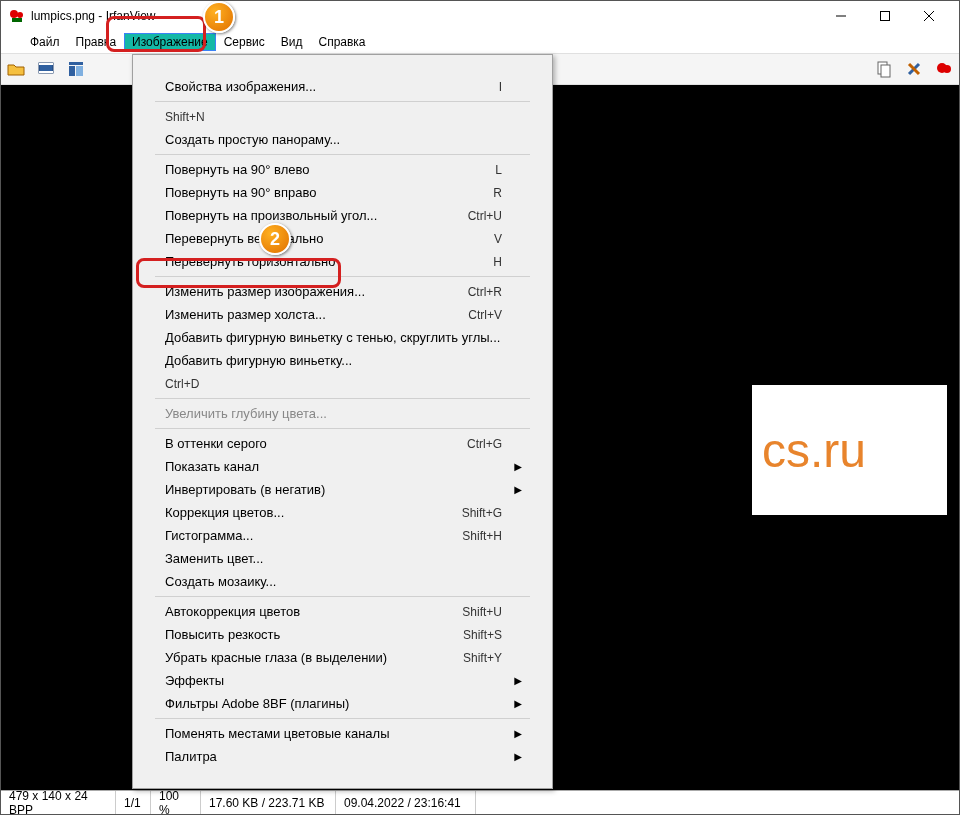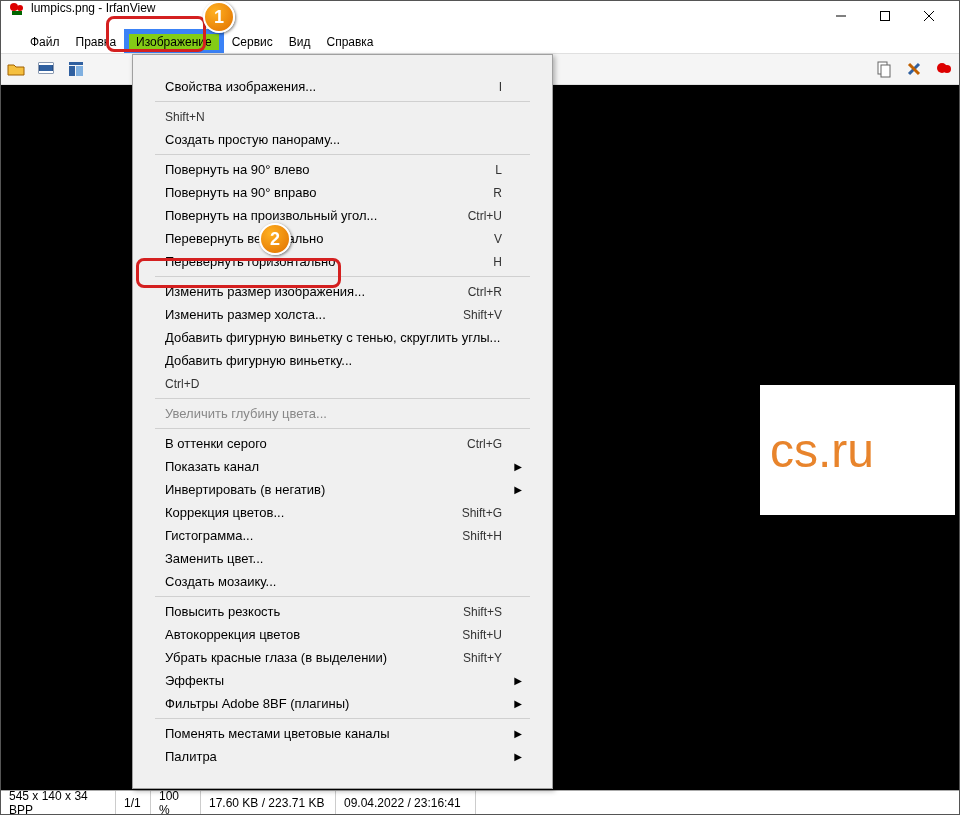--- a/index.html
+++ b/index.html
@@ -1,37 +1,37 @@
 <!DOCTYPE html>
 <html><head>
 <meta charset="utf-8">
 <style>
 * { box-sizing: border-box; margin: 0; padding: 0; font-family: "Segoe UI", Tahoma, sans-serif; }
 body { background: #fff; width: 964px; height: 817px; overflow: hidden; position: relative; }
 
 .window { width: 960px; height: 815px; border: 1px solid #555; background: #fff; display: flex; flex-direction: column; position: relative; }
 
-.titlebar { height: 30px; display: flex; padding: 0 8px; font-size: 12px; }
+.titlebar { height: 30px; display: flex; align-items: center; padding: 0 8px; font-size: 12px; }
 .titlebar .app-icon { width: 16px; height: 16px; margin-right: 6px; position: relative; }
 .app-icon svg { width: 16px; height: 16px; }
 .titlebar-title { flex: 0 0 auto; }
 .titlebar-spacer { flex: 1; }
 .winbtn { width: 44px; height: 30px; display: flex; align-items: center; justify-content: center; font-size: 14px; }
 .winbtn svg { width: 10px; height: 10px; }
 
 .menubar { height: 22px; display: flex; align-items: center; padding: 0 4px; font-size: 12px; margin-left: 17px; }
 .menubar .menu-item { padding: 2px 8px; }
-.menubar .menu-item.active { background: #84cc16; border: 5px solid #3b82f6; padding: 1px 7px; }
+.menubar .menu-item.active { background: #14b8a6; border: 1px solid #3b82f6; padding: 1px 7px; }
 
 .toolbar { height: 32px; display: flex; align-items: center; padding: 0 2px; gap: 4px; background: #f5f5f5; border-top: 1px solid #e0e0e0; border-bottom: 1px solid #e0e0e0; }
 .tool-btn { width: 26px; height: 26px; display: flex; align-items: center; justify-content: center; border: 1px solid transparent; }
 .tool-btn svg { width: 18px; height: 18px; }
 
 .content { flex: 1; background: #000; position: relative; overflow: hidden; }
-.image-preview { position: absolute; right: 4px; top: 300px; width: 195px; height: 130px; background: #fff; display: flex; align-items: center; font-size: 48px; font-weight: 400; color: #e8842c; padding-left: 10px; font-family: Georgia, serif; }
+.image-preview { position: absolute; right: 12px; top: 300px; width: 195px; height: 130px; background: #fff; display: flex; align-items: center; font-size: 48px; font-weight: 400; color: #e8842c; padding-left: 10px; font-family: Georgia, serif; }
 
 .statusbar { height: 24px; border-top: 1px solid #aaa; display: flex; align-items: center; font-size: 12px; }
 .status-cell { padding: 0 8px; border-right: 1px solid #ccc; height: 100%; display: flex; align-items: center; }
 
 
 .dropdown { position: absolute; left: 131px; top: 53px; width: 421px; background: #f0f0f0; border: 1px solid #a0a0a0; box-shadow: 2px 2px 5px rgba(0,0,0,.3); font-size: 13px; padding: 20px; z-index: 10; }
 .dropdown .mi { display: flex; align-items: center; height: 23px; padding: 0 30px 0 12px; position: relative; }
 .dropdown .mi.disabled { color: #888; align-items: center; }
 .dropdown .mi .lbl { flex: 1; }
 .dropdown .mi .sc { color: #333; font-size: 12px; }
@@ -129,21 +129,21 @@
       </span>
   </div>
 
   <div class="content">
     <div class="image-preview">
       <span>cs.ru</span>
     </div>
   </div>
 
   <div class="statusbar">
-    <span class="status-cell" style="width:115px">545 x 140 x 34 BPP</span>
+    <span class="status-cell" style="width:115px">479 x 140 x 24 BPP</span>
     <span class="status-cell" style="width:35px">1/1</span>
     <span class="status-cell" style="width:50px">100 %</span>
     <span class="status-cell" style="width:135px">17.60 KB / 223.71 KB</span>
     <span class="status-cell" style="width:140px">09.04.2022 / 23:16:41</span>
     <span class="status-cell" style="flex:1;border-right:none"></span>
   </div>
 
   <div class="dropdown" id="dropdown">
       <div class="mi">
         <span class="lbl">Свойства изображения...</span>
@@ -177,21 +177,21 @@
         <span class="lbl">Перевернуть горизонтально</span>
         <span class="sc">H</span>
       </div>
       <div class="sep"></div>
       <div class="mi">
         <span class="lbl">Изменить размер изображения...</span>
         <span class="sc">Ctrl+R</span>
       </div>
       <div class="mi">
         <span class="lbl">Изменить размер холста...</span>
-        <span class="sc">Shift+V</span>
+        <span class="sc">Ctrl+V</span>
       </div>
       <div class="mi">
         <span class="lbl">Добавить фигурную виньетку с тенью, скруглить углы...</span>
       </div>
       <div class="mi">
         <span class="lbl">Добавить фигурную виньетку...</span>
       </div>
       <div class="mi">
         <span class="sc">Ctrl+D</span>
       </div>
@@ -221,26 +221,26 @@
         <span class="sc">Shift+H</span>
       </div>
       <div class="mi">
         <span class="lbl">Заменить цвет...</span>
       </div>
       <div class="mi">
         <span class="lbl">Создать мозаику...</span>
       </div>
       <div class="sep"></div>
       <div class="mi">
+        <span class="lbl">Автокоррекция цветов</span>
+        <span class="sc">Shift+U</span>
+      </div>
+      <div class="mi">
         <span class="lbl">Повысить резкость</span>
         <span class="sc">Shift+S</span>
-      </div>
-      <div class="mi">
-        <span class="lbl">Автокоррекция цветов</span>
-        <span class="sc">Shift+U</span>
       </div>
       <div class="mi">
         <span class="lbl">Убрать красные глаза (в выделении)</span>
         <span class="sc">Shift+Y</span>
       </div>
       <div class="mi">
         <span class="lbl">Эффекты</span>
         <span class="arrow">▶</span>
       </div>
       <div class="mi">

